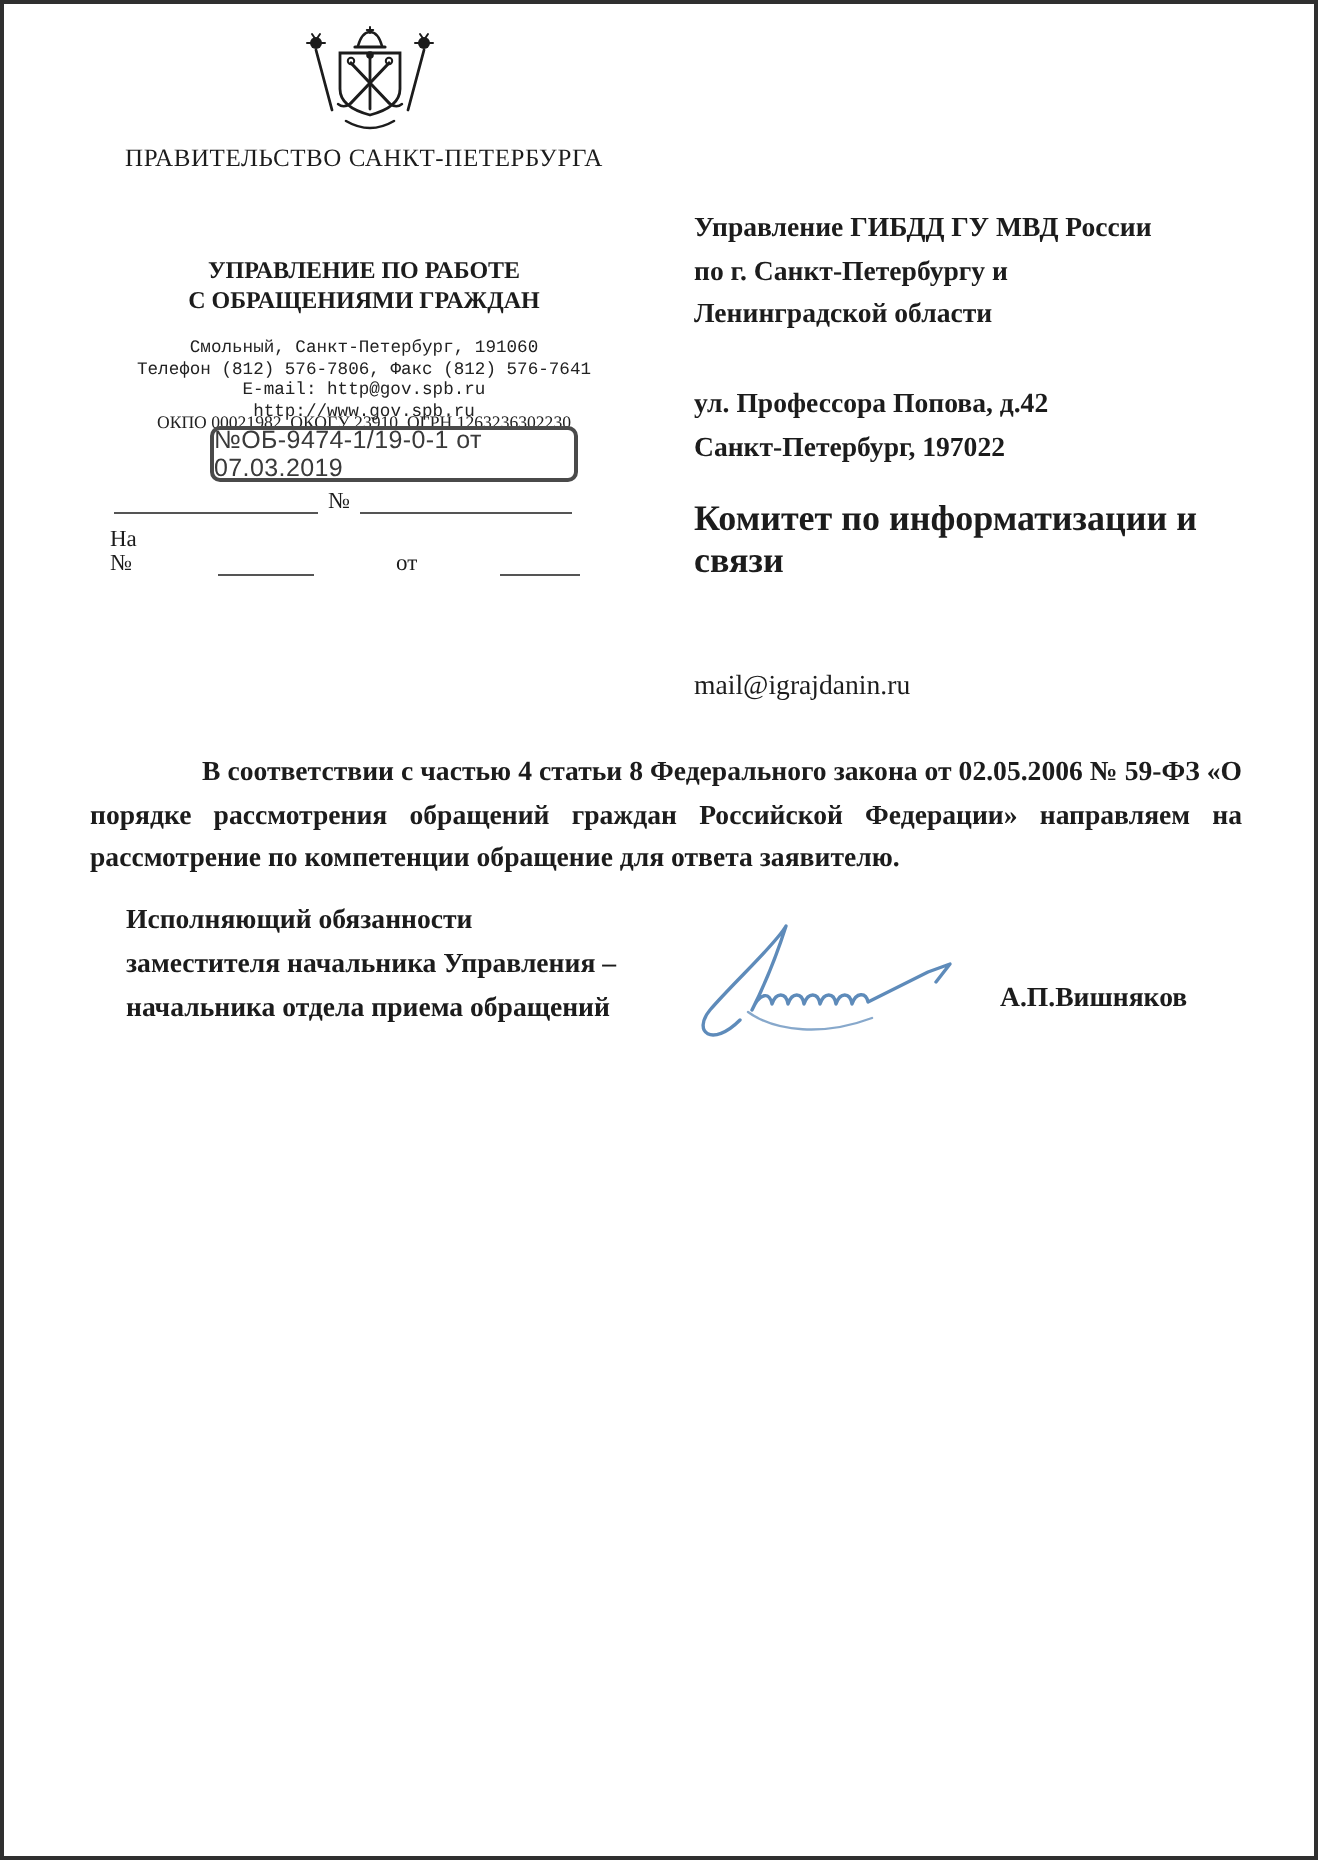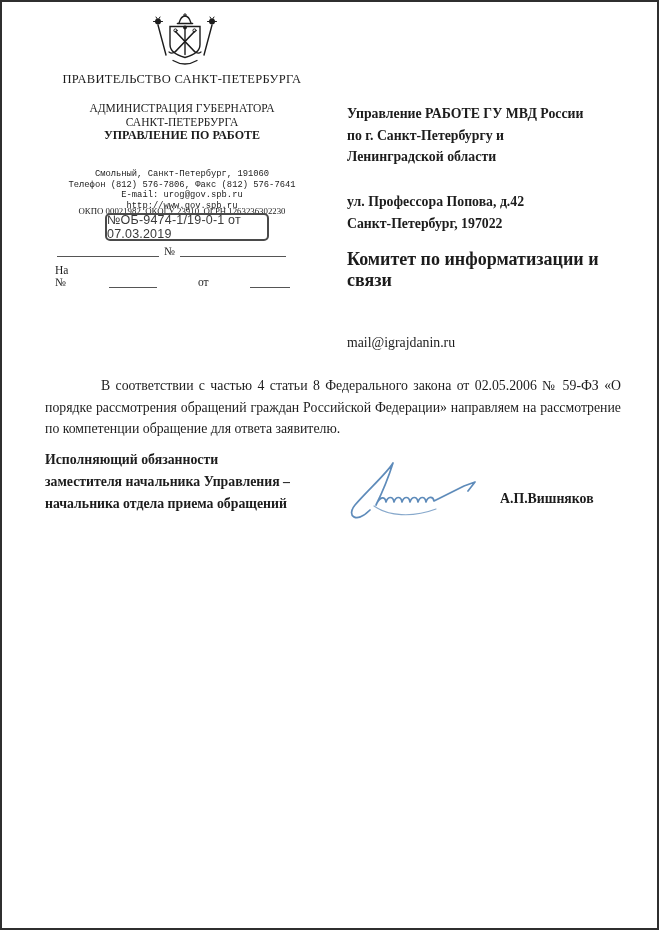--- a/index.html
+++ b/index.html
@@ -19,21 +19,21 @@
 
   
   .emblem { left: 141px; top: 10px; width: 84px; height: 58px; }
   .gov-line { left: 30px; top: 70px; width: 300px; font-size: 12.5px; letter-spacing: .3px; }
   .admin-block { left: 30px; top: 99px; width: 300px; font-size: 11.5px; line-height: 14px; }
   .dept-block { left: 30px; top: 126px; width: 300px; font-size: 12px; line-height: 14.5px; font-weight: bold; }
   .contacts { left: 30px; top: 167px; width: 300px; font-size: 8.8px; line-height: 10.6px; color: #222; font-family: Liberation Mono, monospace; }
   .registry { left: 30px; top: 204px; width: 300px; font-size: 8.8px; color: #222; white-space: nowrap; overflow: hidden; }
 
   .stamp-box {
-    left: 103px; top: 211px; width: 164px; height: 28px;
+    left: 103px; top: 211px; width: 184px; height: 28px;
     background: #ffffff;
     border: 2px solid #4a4a4a;
     border-radius: 5px;
     display: flex; align-items: center; justify-content: center;
     font-family: "Liberation Sans", "DejaVu Sans", sans-serif;
     font-size: 12.5px; color: #3a3a3a;
     letter-spacing: .2px;
   }
 
   .ref-row { font-size: 11.5px; display: flex; align-items: flex-end; }
@@ -45,25 +45,25 @@
   
   .recipient-org { left: 345px; top: 101px; width: 295px; font-size: 13.8px; font-weight: bold; line-height: 21.5px; }
   .recipient-addr { left: 345px; top: 189px; width: 295px; font-size: 13.8px; font-weight: bold; line-height: 21.5px; }
   .committee { left: 345px; top: 247px; width: 300px; font-size: 18px; font-weight: bold; }
   .email { left: 345px; top: 333px; width: 300px; font-size: 13.8px; font-weight: normal; }
 
   
   .body-par {
     left: 43px; top: 373px; width: 576px;
     font-size: 13.8px; line-height: 21.5px;
-    text-align: justify; text-indent: 56px;
+    text-align: justify; text-indent: 56px; font-weight: bold;
   }
 
   
-  .position-block { left: 43px; top: 447px; width: 310px; font-size: 13.8px; font-weight: bold; line-height: 22px; }
+  .position-block { left: 61px; top: 447px; width: 310px; font-size: 13.8px; font-weight: bold; line-height: 22px; }
   .sig-svg { left: 338px; top: 448px; width: 152px; height: 80px; }
   .signer-name { left: 498px; top: 489px; width: 150px; font-size: 13.8px; font-weight: bold; }
 </style>
 </head>
 <body>
 
 <div class="page">
 
   <div class="abs emblem">
     <svg viewBox="0 0 84 58" width="84" height="58" xmlns="http://www.w3.org/2000/svg">
@@ -89,33 +89,30 @@
         <path d="M42,16.5 V42.5" stroke-width="1.4"></path>
         <circle cx="42" cy="15.5" r="1.9" fill="#1c1c1c" stroke="none"></circle>
 
         <path d="M30,48.5 q12,7 24,0" stroke-width="1.3"></path>
       </g>
     </svg>
   </div>
 
   <div class="abs gov-line center">ПРАВИТЕЛЬСТВО САНКТ-ПЕТЕРБУРГА</div>
 
-  <div class="abs admin-block center">
-    <div>АДМИНИСТРАЦИЯ ГУБЕРНАТОРА</div>
-    <div>САНКТ-ПЕТЕРБУРГА</div>
-  </div>
 
   <div class="abs dept-block center">
     <div>УПРАВЛЕНИЕ ПО РАБОТЕ</div>
+    <div>С ОБРАЩЕНИЯМИ ГРАЖДАН</div>
   </div>
 
   <div class="abs contacts center">
     <div>Смольный, Санкт-Петербург, 191060</div>
     <div>Телефон (812) 576-7806,  Факс (812) 576-7641</div>
-    <div>E-mail: urog@gov.spb.ru</div>
+    <div>E-mail: http@gov.spb.ru</div>
     <div>http://www.gov.spb.ru</div>
   </div>
 
   <div class="abs registry center">ОКПО 00021982, ОКОГУ 23910, ОГРН 1263236302230</div>
 
   <div class="abs stamp-box">
     <span>№ОБ-9474-1/19-0-1 от 07.03.2019</span>
   </div>
 
   <div class="abs ref-row ref1">
@@ -124,21 +121,21 @@
     <span class="blank" style="width:106px"></span>
   </div>
   <div class="abs ref-row ref2">
     <span class="lbl">На №</span>
     <span class="blank" style="width:100px"></span>
     <span class="lbl">от</span>
     <span class="blank" style="width:85px"></span>
   </div>
 
   <div class="abs recipient-org">
-    <div>Управление РАБОТЕ ГУ МВД России</div>
+    <div>Управление ГИБДД ГУ МВД России</div>
     <div>по г. Санкт-Петербургу и</div>
     <div>Ленинградской области</div>
   </div>
 
   <div class="abs recipient-addr">
     <div>ул. Профессора Попова, д.42</div>
     <div>Санкт-Петербург, 197022</div>
   </div>
 
   <div class="abs committee">Комитет по информатизации и связи</div>

